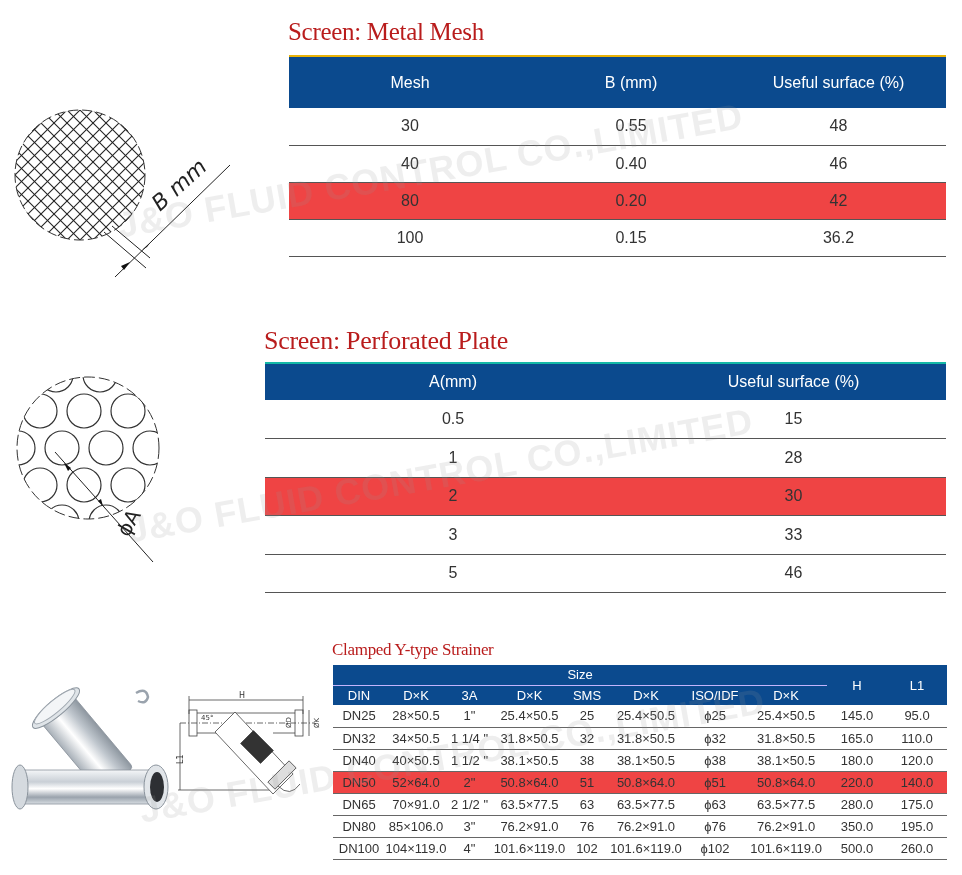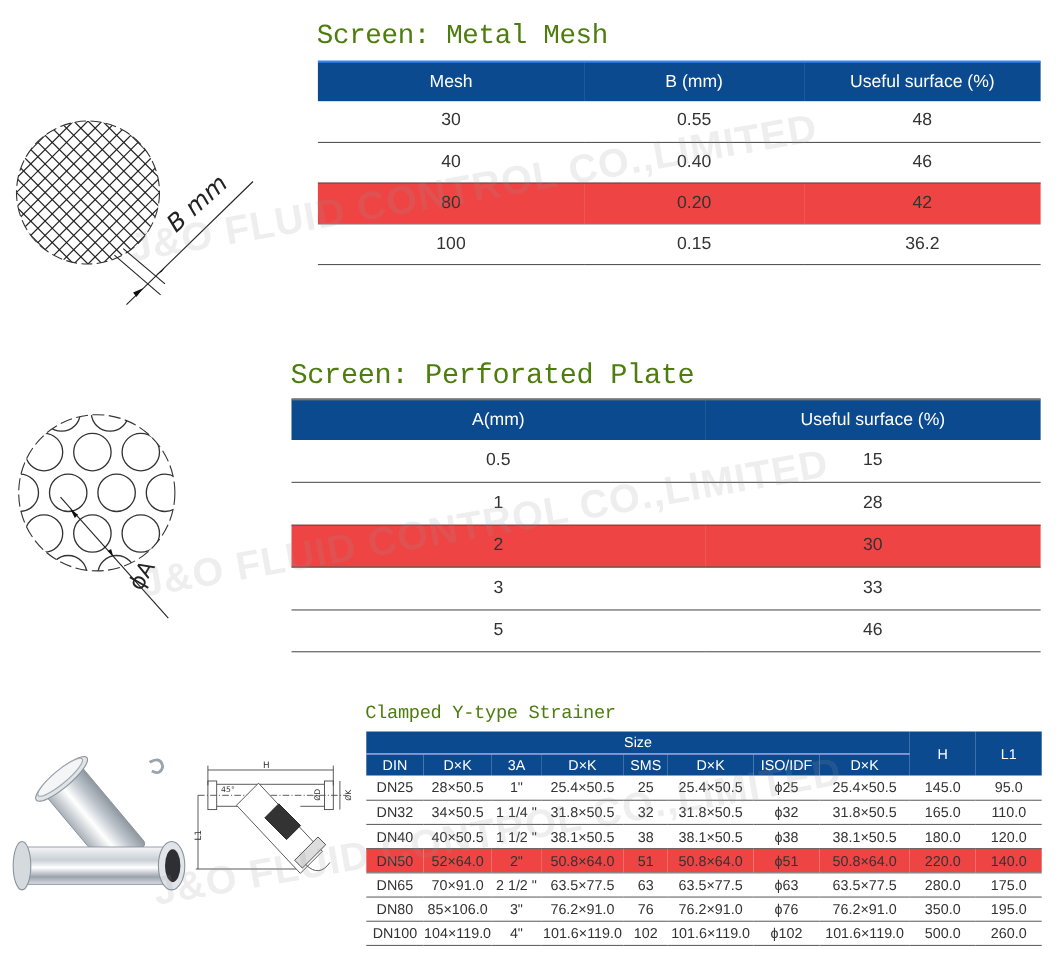--- a/index.html
+++ b/index.html
@@ -1,34 +1,34 @@
 <!DOCTYPE html>
 <html><head>
 <meta charset="utf-8">
 <style>
   * { box-sizing: border-box; margin: 0; padding: 0; }
   html, body { width: 962px; height: 875px; background: #ffffff; overflow: hidden; }
   body { position: relative; font-family: "Liberation Sans", sans-serif; color: #333; }
 
-  .section-title { position: absolute; font-family: Liberation Mono, monospace; color: #4d7c0f; font-weight: normal; letter-spacing: -0.3px; }
+  .section-title { position: absolute; font-family: Liberation Serif, serif; color: #b91c1c; font-weight: normal; letter-spacing: -0.3px; }
   .tbl { position: absolute; border-collapse: collapse; table-layout: fixed; }
   .tbl th { background: #0b4a8e; color: #ffffff; font-weight: normal; text-align: center; }
   .tbl td { text-align: center; color: #333; border-bottom: 1.5px solid #555; }
   .tbl tr.shade td { background: #ef4444; }
 
   
   #mesh-title { left: 288px; top: 18px; font-size: 25px; }
   #mesh-table { left: 289px; top: 55px; width: 657px; }
-  #mesh-table th { height: 36px; font-size: 16px; border-top: 2px solid #3b82f6; }
+  #mesh-table th { height: 52px; font-size: 16px; border-top: 2px solid #eab308; }
   #mesh-table td { height: 37px; font-size: 16px; }
 
   
   #perf-title { left: 264px; top: 326px; font-size: 26px; }
   #perf-table { left: 265px; top: 362px; width: 681px; }
-  #perf-table th { height: 37px; font-size: 16px; border-top: 2px solid #737373; }
+  #perf-table th { height: 37px; font-size: 16px; border-top: 2px solid #14b8a6; }
   #perf-table td { height: 38.5px; font-size: 16px; }
 
   
   #ystr-title { left: 332px; top: 640px; font-size: 17px; }
   #ystr-table { left: 333px; top: 665px; width: 614px; }
   #ystr-table th { font-size: 13px; height: 20px; padding: 0; }
   #ystr-table th.size-head { border-bottom: 1px solid #c4b5fd; }
   #ystr-table td { font-size: 13px; height: 22px; border-bottom: 1px solid #666; padding: 0; white-space: nowrap; }
 
   .diagram { position: absolute; }

